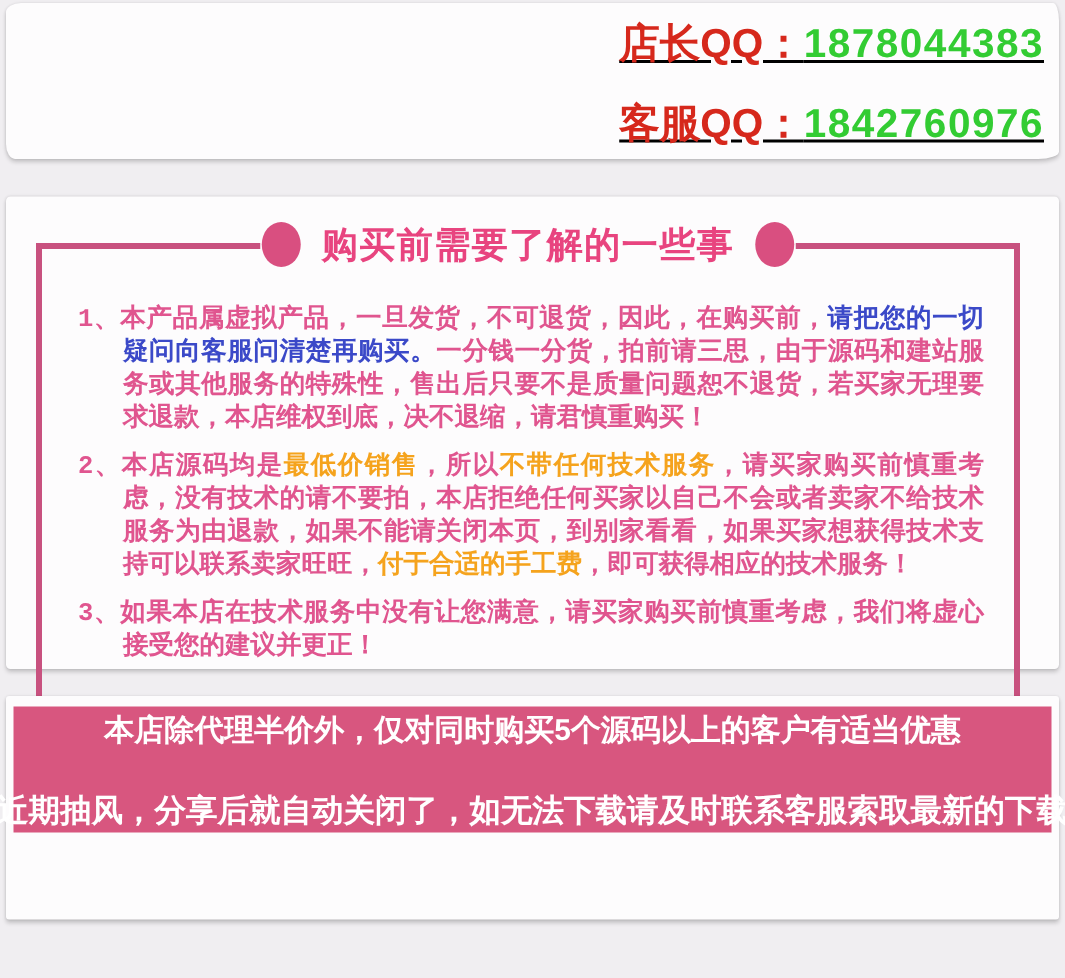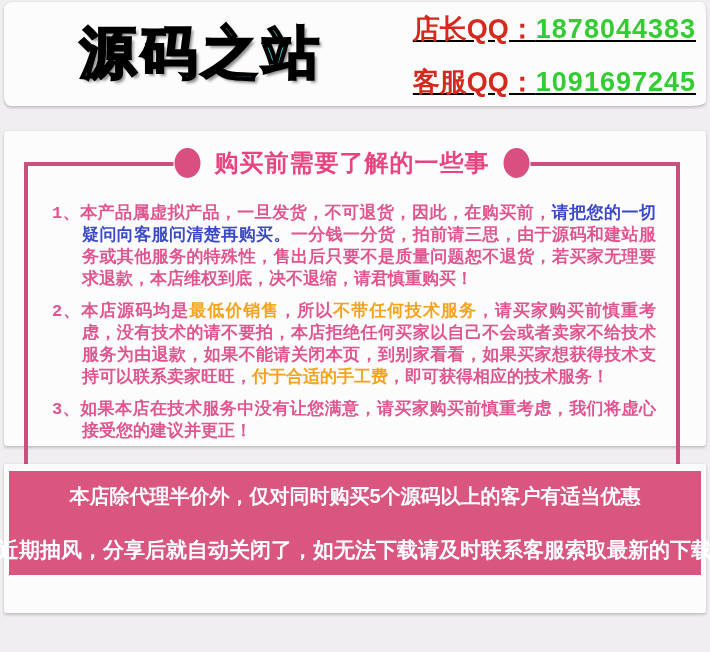--- a/index.html
+++ b/index.html
@@ -70,21 +70,21 @@
     padding-left:30px; text-indent:-30px;
     color:var(--pink,#e0558f);
     text-align:justify;
     font-family:Liberation Mono, monospace;
   }
 
   
   .sec-promo { top:464px; height:149px; border-radius:2px; }
   .promo-banner {
     margin:7px 5px 0;
-    height:104px;
+    height:84px;
     background:var(--banner_bg,#d8567f);
     color:var(--banner_text,#ffffff);
     display:flex; flex-direction:column; align-items:center; justify-content:center;
     gap:26px; font-weight:bold;
   }
   .promo-line { white-space:nowrap; }
   .promo-line:nth-child(1) { font-size:20px; }
   .promo-line:nth-child(2) { font-size:21px; }
   .warning-text {
     margin-top:5px;
@@ -93,24 +93,23 @@
     color:var(--warning,#d9487e);
     white-space:nowrap;
   }
 </style>
 </head>
 <body>
 
 <div class="page">
 
   <section class="sec sec-header">
-    <div class="shop-title">源码之站</div>
     <div class="contacts">
         <div class="contact-line"><span class="contact-label">店长QQ：</span><span class="contact-number">1878044383</span></div>
-        <div class="contact-line"><span class="contact-label">客服QQ：</span><span class="contact-number">1091697245</span></div>
+        <div class="contact-line"><span class="contact-label">客服QQ：</span><span class="contact-number">1842760976</span></div>
       </div>
   </section>
 
   <section class="sec sec-notice">
     <div class="notice-box">
       <div class="notice-heading">
         <span class="oval"></span>
         <span class="heading-text">购买前需要了解的一些事</span>
         <span class="oval"></span>
       </div>

